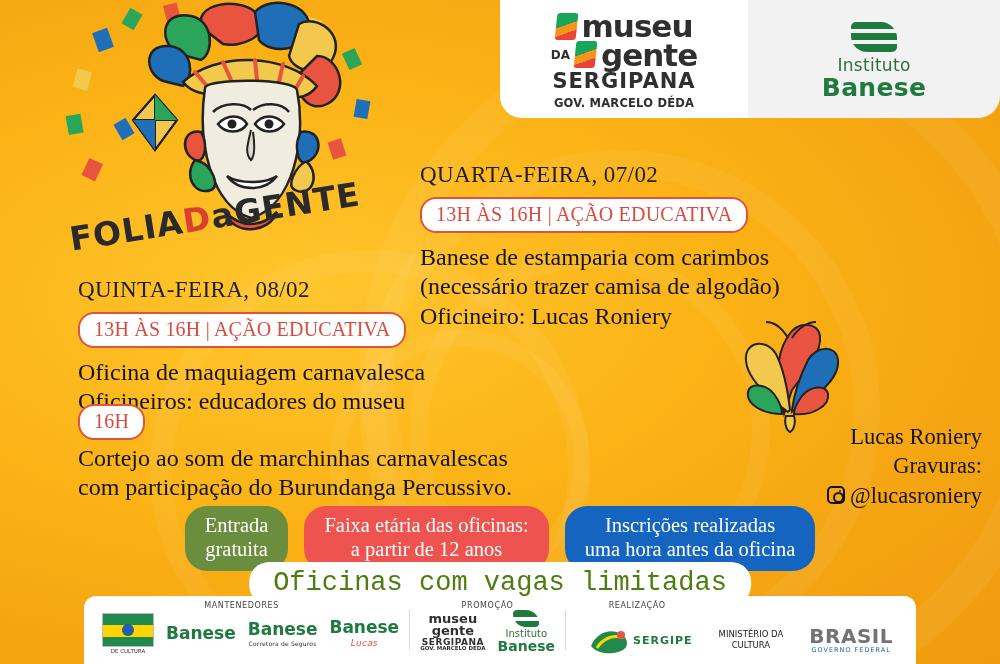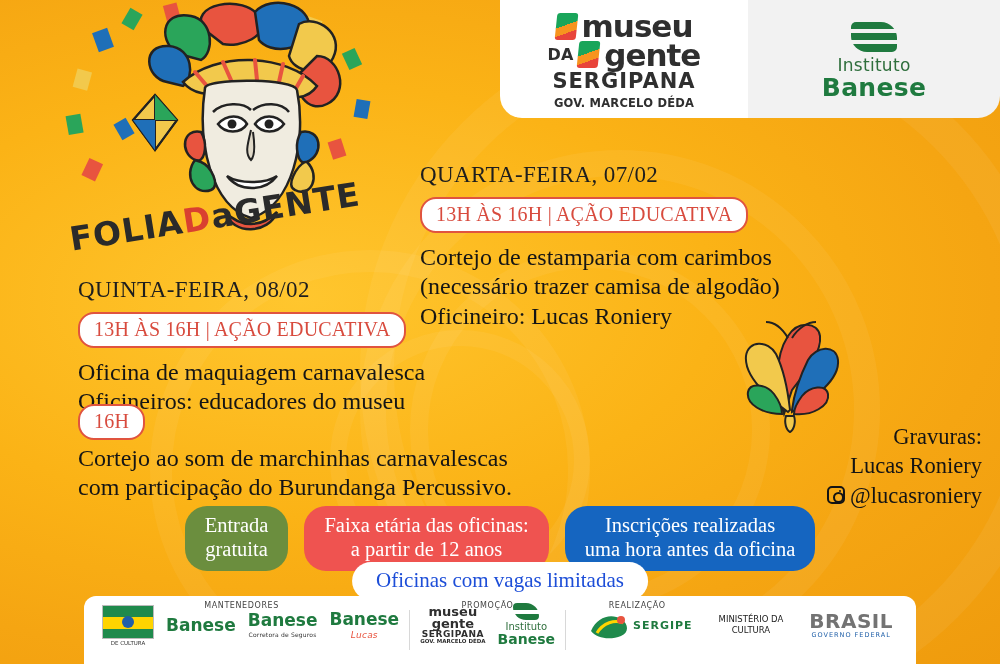--- a/index.html
+++ b/index.html
@@ -43,21 +43,21 @@
     display: flex; flex-direction: column; align-items: center; justify-content: center;
     padding-top: 4px;
   }
   .museu-line { display: flex; align-items: center; line-height: 0.92; }
   .m-big {
     font-family: "DejaVu Sans", sans-serif;
     font-weight: bold; font-size: 31px; color: #2f2f2f; letter-spacing: -1px;
   }
   .m-da {
     font-family: "DejaVu Sans", sans-serif;
-    font-size: 16px; font-weight: bold; color: #2f2f2f;
+    font-size: 12px; font-weight: bold; color: #2f2f2f;
     margin-right: 5px; line-height: 1;
   }
   .m-mark {
     width: 21px; height: 27px; margin-right: 5px;
     background: linear-gradient(160deg, #19a55a 0%, #19a55a 45%, #f7941e 45%, #f7941e 70%, #e8443a 70%);
     border-radius: 3px;
     transform: skewX(-6deg);
   }
   .m-serg {
     font-family: "DejaVu Sans", sans-serif;
@@ -172,37 +172,37 @@
     text-align: center;
     padding: 8px 20px 9px 20px;
     display: flex; flex-direction: column; justify-content: center;
   }
   .pill-green { background: #6b8e3e; }
   .pill-red { background: #ef5350; }
   .pill-blue { background: #1565c0; }
   .pill-white {
     position: absolute; left: 50%; transform: translateX(-50%);
     top: 562px; z-index: 7;
-    background: #ffffff; color: #1d4ed8;
+    background: #ffffff; color: #4d7c0f;
     border-radius: 20px;
-    font-family: Liberation Serif, serif;
-    font-size: 21px;
+    font-family: Liberation Mono, monospace;
+    font-size: 27px;
     padding: 6px 24px 7px 24px;
     white-space: nowrap;
   }
 
   
   .footer {
     position: absolute; left: 84px; right: 84px; bottom: 0; height: 68px;
     background: #ffffff;
     border-top-left-radius: 12px; border-top-right-radius: 12px;
     z-index: 9;
     display: flex; align-items: center;
   }
-  .f-group { display: flex; height: 100%; position: relative; }
+  .f-group { display: flex; align-items: flex-end; height: 100%; position: relative; }
   .f-label {
     position: absolute; top: 5px; left: 50%; transform: translateX(-50%);
     font-family: "DejaVu Sans", sans-serif;
     font-size: 8px; color: #444; letter-spacing: 0.6px; white-space: nowrap;
   }
   .f-logos { display: flex; align-items: center; gap: 12px; padding-bottom: 10px; }
   .flogo { display: flex; flex-direction: column; align-items: center; }
   .flogo .nm {
     font-family: "DejaVu Sans", sans-serif;
     font-weight: bold; font-size: 15px; color: #1f7a3f; line-height: 1;
@@ -343,21 +343,21 @@
 </div>
 
 <div class="content">
 
   <div class="blk-wed">
     <div class="day-title">QUARTA-FEIRA, 07/02</div>
     <div style="margin-top:9px;">
       <span class="tag">13H ÀS 16H | AÇÃO EDUCATIVA</span>
     </div>
     <div class="desc" style="margin-top:10px;">
-      <div>Cortejo de estamparia com carimbos</div>
+      <div>Banese de estamparia com carimbos</div>
       <div>(necessário trazer camisa de algodão)</div>
       <div>Oficineiro: Lucas Roniery</div>
     </div>
   </div>
 
   <div class="blk-thu">
     <div class="day-title">QUINTA-FEIRA, 08/02</div>
     <div style="margin-top:9px;">
       <span class="tag">13H ÀS 16H | AÇÃO EDUCATIVA</span>
     </div>
@@ -383,22 +383,22 @@
       <path d="M66,94 C44,78 22,58 24,38 C26,22 46,22 54,36 C62,52 66,74 68,92 Z" fill="#f2c94c" stroke="#222" stroke-width="2"></path>
       <path d="M70,94 C92,80 118,62 116,42 C114,26 94,28 86,42 C78,58 72,76 70,92 Z" fill="#1f6fb8" stroke="#222" stroke-width="2"></path>
       <path d="M60,96 C40,96 24,86 26,74 C28,64 44,66 52,76 C58,84 60,92 60,96 Z" fill="#2aa55a" stroke="#222" stroke-width="2"></path>
       <path d="M72,96 C90,98 108,88 106,76 C104,66 88,68 80,78 C74,86 72,92 72,96 Z" fill="#e8543f" stroke="#222" stroke-width="2"></path>
       <path d="M64,98 C62,104 64,112 68,114 C72,112 74,104 72,98 Z" fill="#f2c94c" stroke="#222" stroke-width="2"></path>
       <path d="M66,20 C60,10 52,4 44,4 M70,20 C76,10 86,4 94,4" stroke="#222" stroke-width="2" fill="none"></path>
     </svg>
   </div>
 
   <div class="gravura-txt">
+    <div>Lucas Roniery</div>
     <div>Gravuras:</div>
-    <div>Lucas Roniery</div>
     <div class="ig-row">
       <span class="ig-icon"></span>
       <span>@lucasroniery</span>
     </div>
   </div>
 
   <div class="pill-row">
     <div class="pill pill-green">
       <span>Entrada</span>
       <span>gratuita</span>

